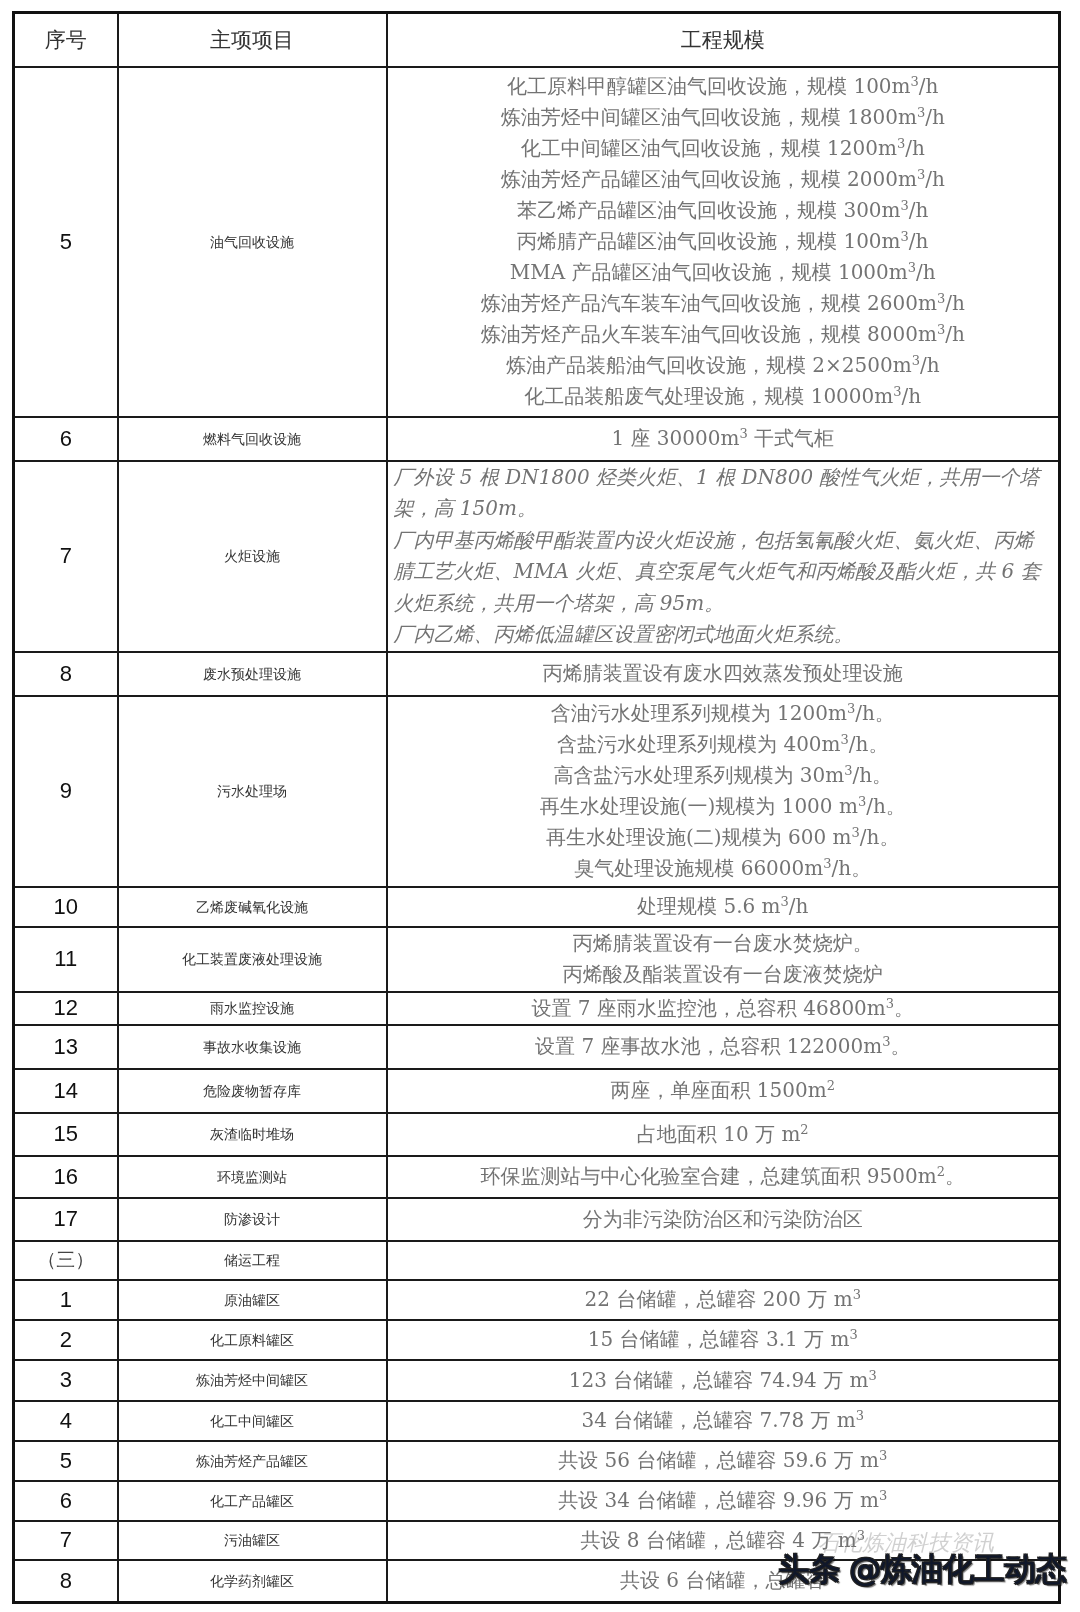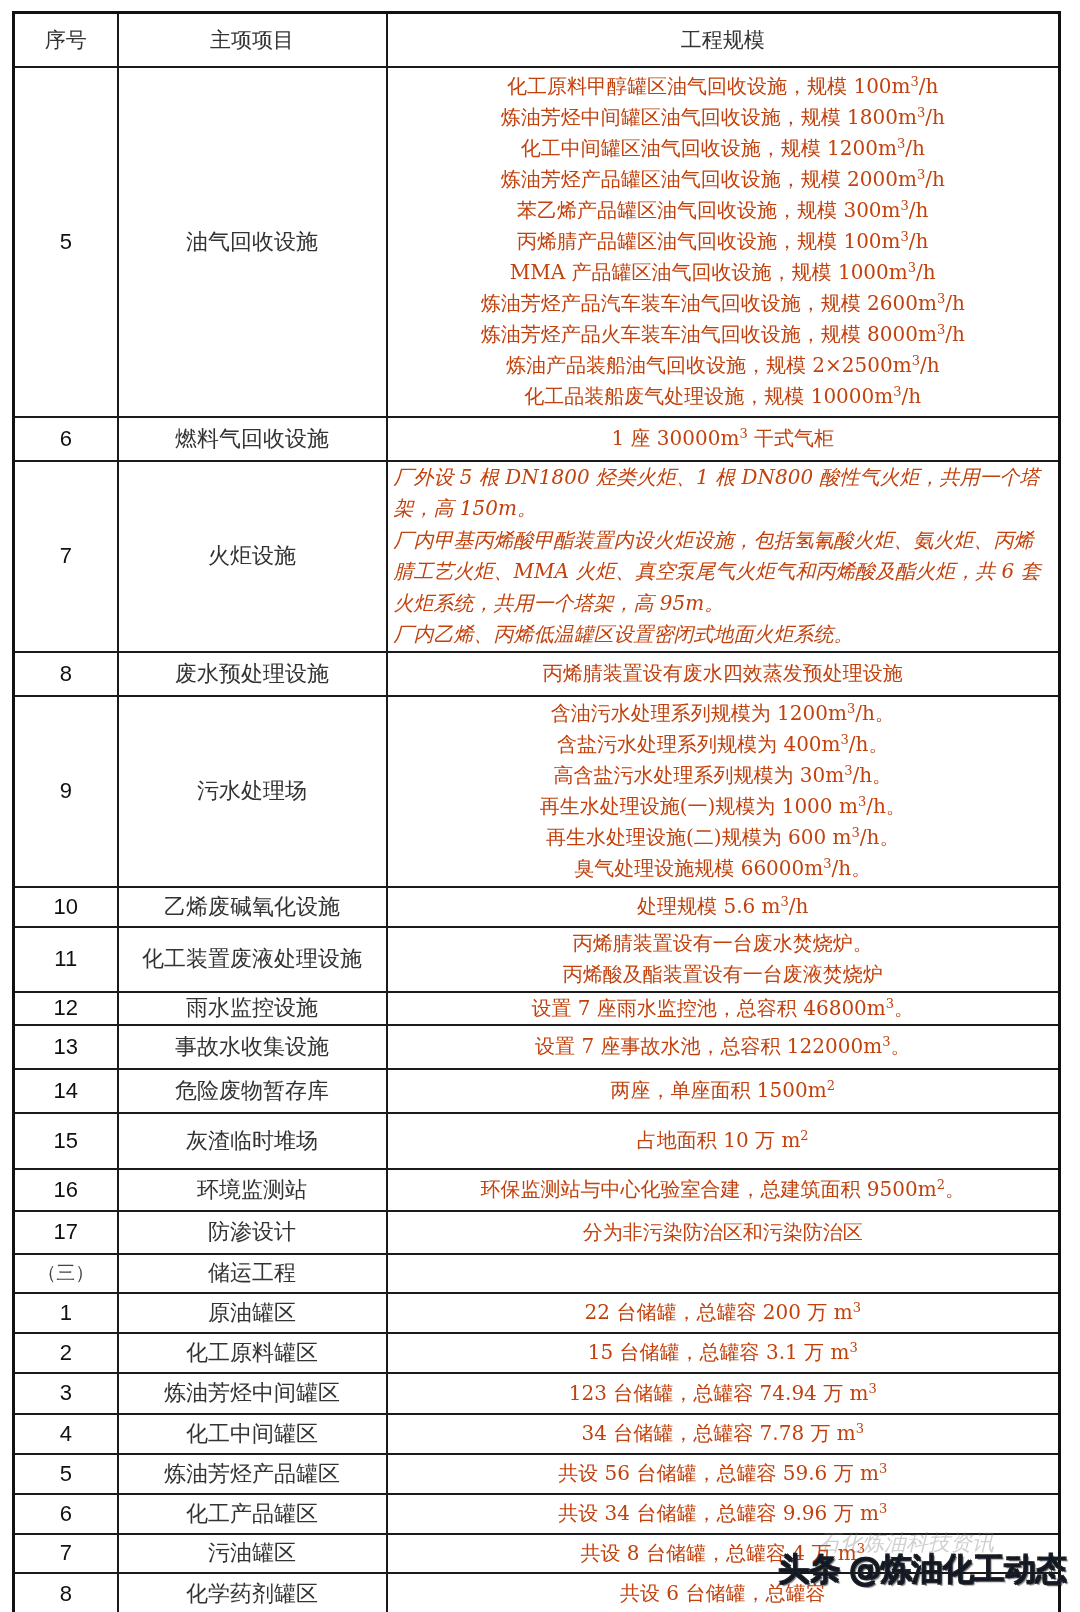--- a/index.html
+++ b/index.html
@@ -39,28 +39,28 @@
     font-size: 21px;
     color: #333;
     height: 54px;
   }
   .num {
     font-family: "Liberation Sans", "DejaVu Sans", sans-serif;
     font-size: 22px;
     color: #111;
   }
   .item {
-    font-size: 22px;
+    font-size: 14px;
     color: #333;
     line-height: 30px;
     padding: 0 14px !important;
   }
   .scale {
     font-size: 20px;
-    color: #c2410c;
+    color: #737373;
     line-height: 31px;
   }
   .scale .ln { display: block; white-space: nowrap; }
   .scale.left {
     text-align: left;
     padding: 0 12px 0 6px !important;
     line-height: 31.5px;
     font-style: italic;
   }
   .scale.left .ln { white-space: normal; }
@@ -187,21 +187,21 @@
           <span class="ln">设置 7 座事故水池，总容积 122000m<sup>3</sup>。</span>
         </td>
       </tr>
       <tr style="height: 44px;">
         <td class="num">14</td>
         <td class="item">危险废物暂存库</td>
         <td class="scale">
           <span class="ln">两座，单座面积 1500m<sup>2</sup></span>
         </td>
       </tr>
-      <tr style="height: 56px;">
+      <tr style="height: 43px;">
         <td class="num">15</td>
         <td class="item">灰渣临时堆场</td>
         <td class="scale">
           <span class="ln">占地面积 10 万 m<sup>2</sup></span>
         </td>
       </tr>
       <tr style="height: 42px;">
         <td class="num">16</td>
         <td class="item">环境监测站</td>
         <td class="scale">

